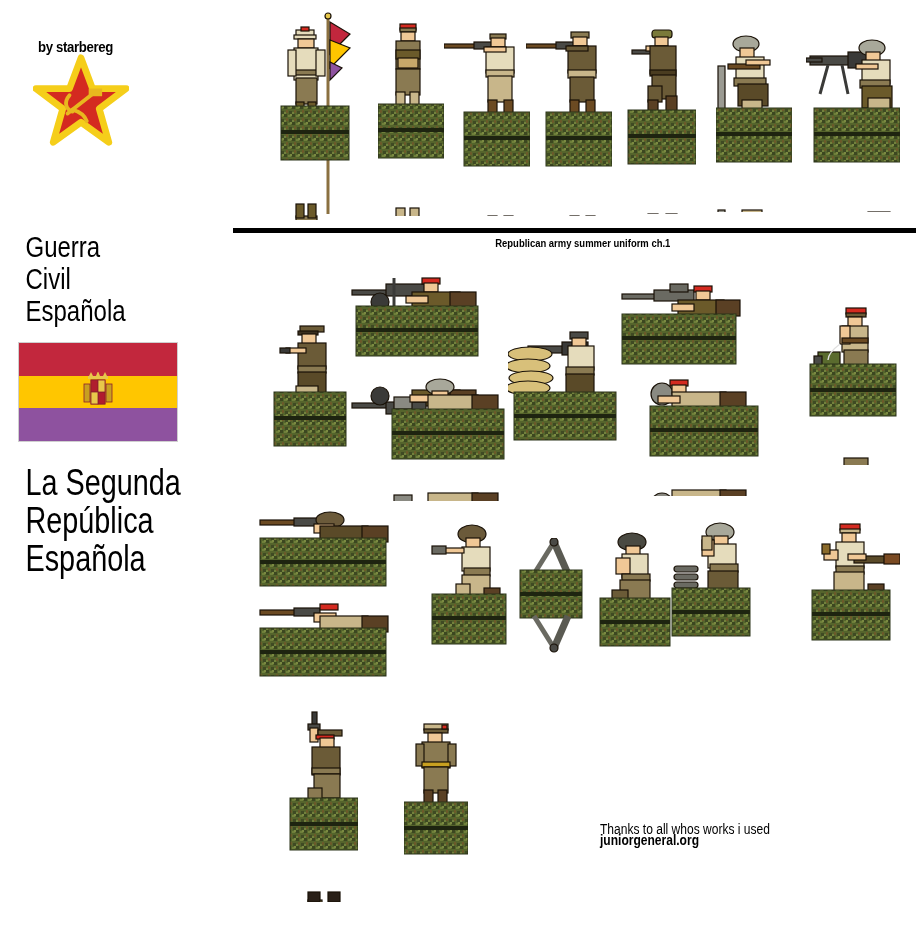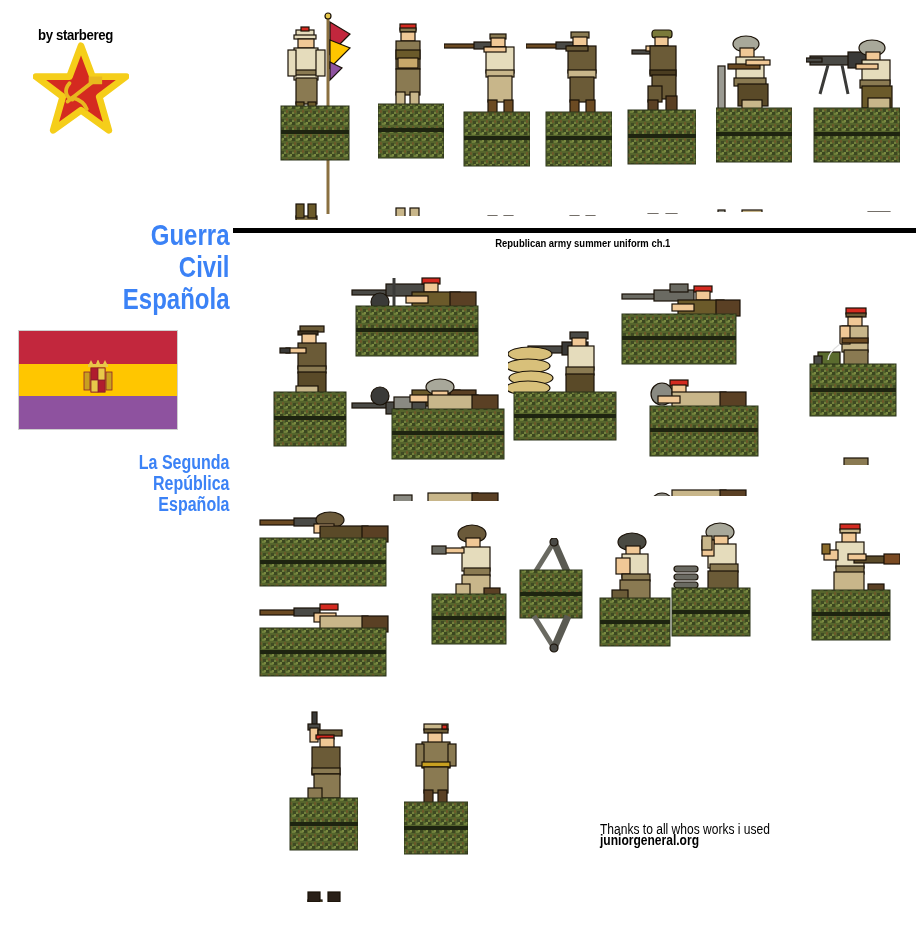--- a/index.html
+++ b/index.html
@@ -1,31 +1,31 @@
 <!DOCTYPE html>
 <html><head>
 <meta charset="utf-8">
 <style>
   html,body{margin:0;padding:0;background:#ffffff;}
   body{width:916px;height:933px;position:relative;overflow:hidden;
        font-family:"Liberation Sans", sans-serif;}
 
   
-  #left-panel{position:absolute;left:0;top:0;width:255px;height:785px;padding-left:48px;}
+  #left-panel{position:absolute;left:0;top:12px;width:255px;height:785px;padding-left:48px;}
 
   .credit{position:absolute;left:38px;top:26px;font-size:15px;font-weight:bold;
           color:#000;letter-spacing:-0.4px;font-stretch:condensed;
           transform:scaleX(0.88);transform-origin:left center;}
 
   #star-emblem{position:absolute;left:33px;top:42px;width:96px;height:96px;}
 
-  .title-block{position:absolute;left:0;width:255px;text-align:right;
-               font-weight:bold;color:#3b82f6;line-height:1.06;}
+  .title-block{position:absolute;left:0;width:255px;text-align:left;
+               font-weight:normal;color:#000000;line-height:1.06;}
   #title-war{top:219px;font-size:30px;}
-  #title-rep{top:452px;font-size:20px;}
+  #title-rep{top:452px;font-size:36px;}
   .title-block div{transform:scaleX(0.80);transform-origin:center center;
                    white-space:nowrap;}
 
   #flag{position:absolute;left:18px;top:330px;width:160px;height:100px;
         border:1px solid #cfcfcf;box-sizing:border-box;}
   .flag-band{width:100%;height:33.34%;}
   #flag-coa{position:absolute;left:50%;top:50%;width:44px;height:40px;
             transform:translate(-50%,-50%);}
 
   

